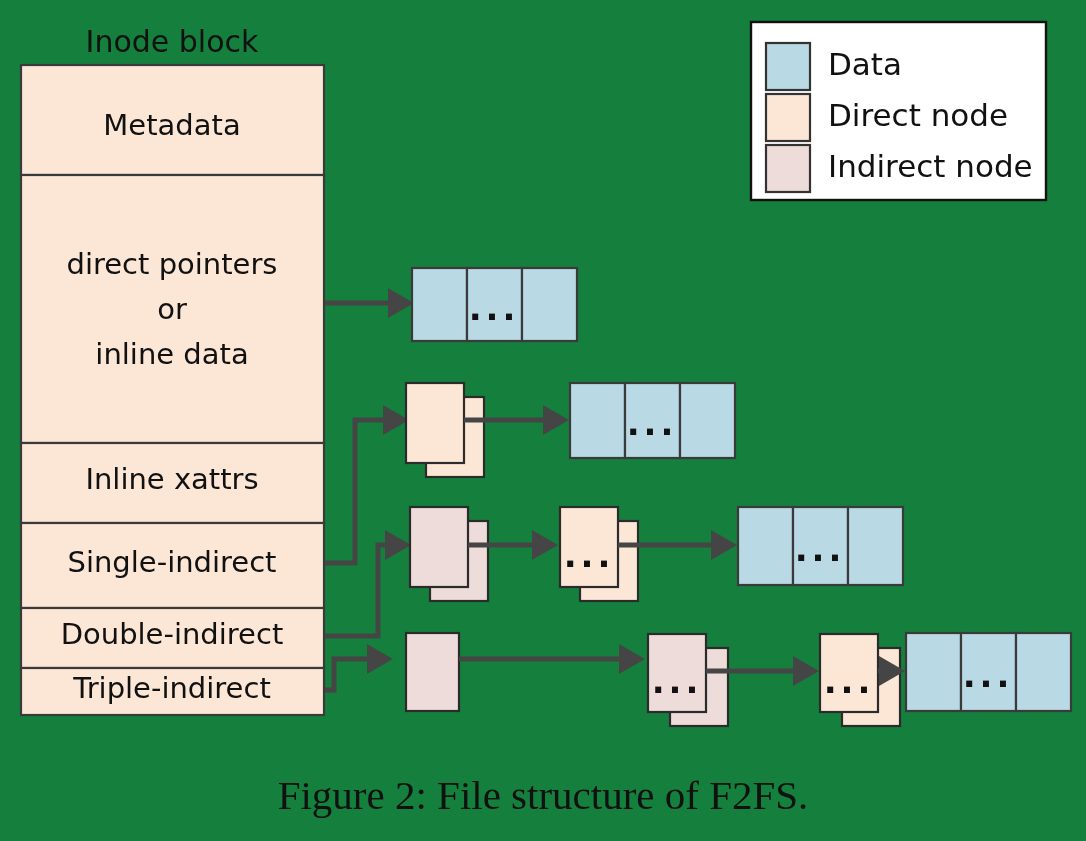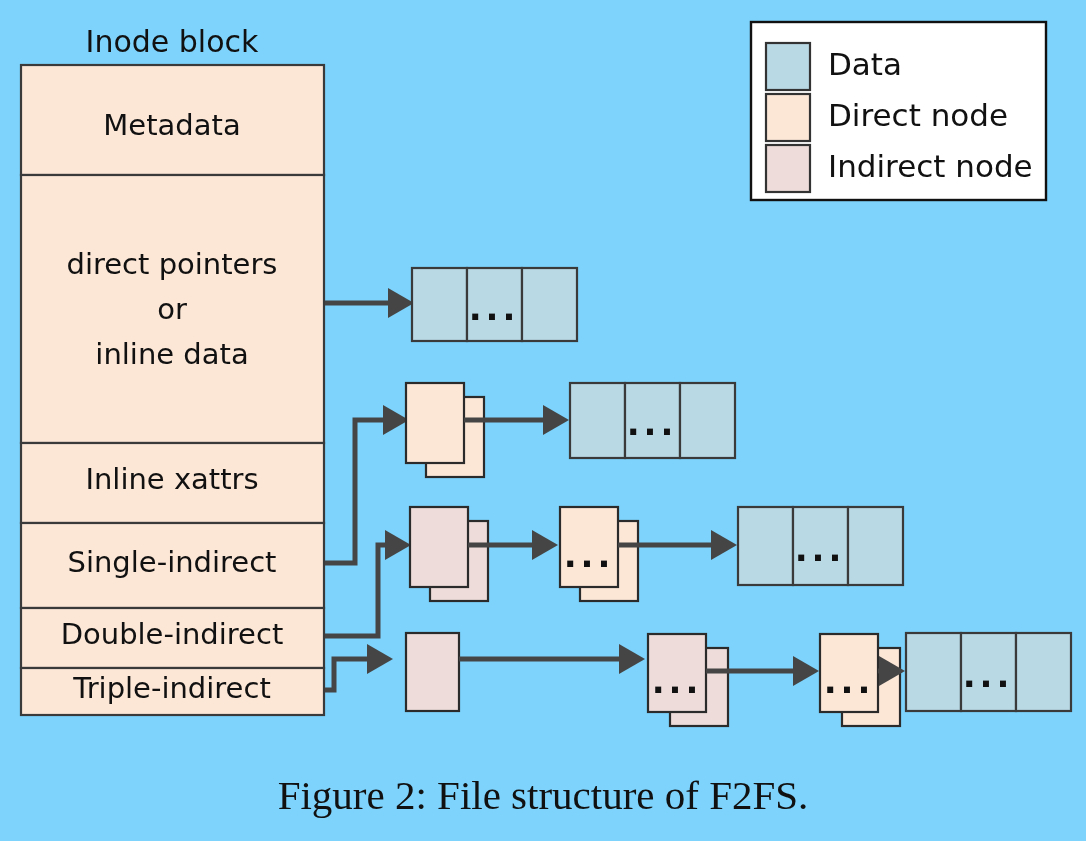--- a/index.html
+++ b/index.html
@@ -4,21 +4,21 @@
 <style>
   html, body {
     margin: 0;
     padding: 0;
     background: #ffffff;
   }
   #figure-root {
     position: relative;
     width: 1086px;
     height: 841px;
-    background: #7dd3fc;
+    background: #15803d;
     font-family: "DejaVu Sans", sans-serif;
     overflow: hidden;
   }
   svg#diagram {
     position: absolute;
     top: 0;
     left: 0;
     width: 1086px;
     height: 841px;
     display: block;

